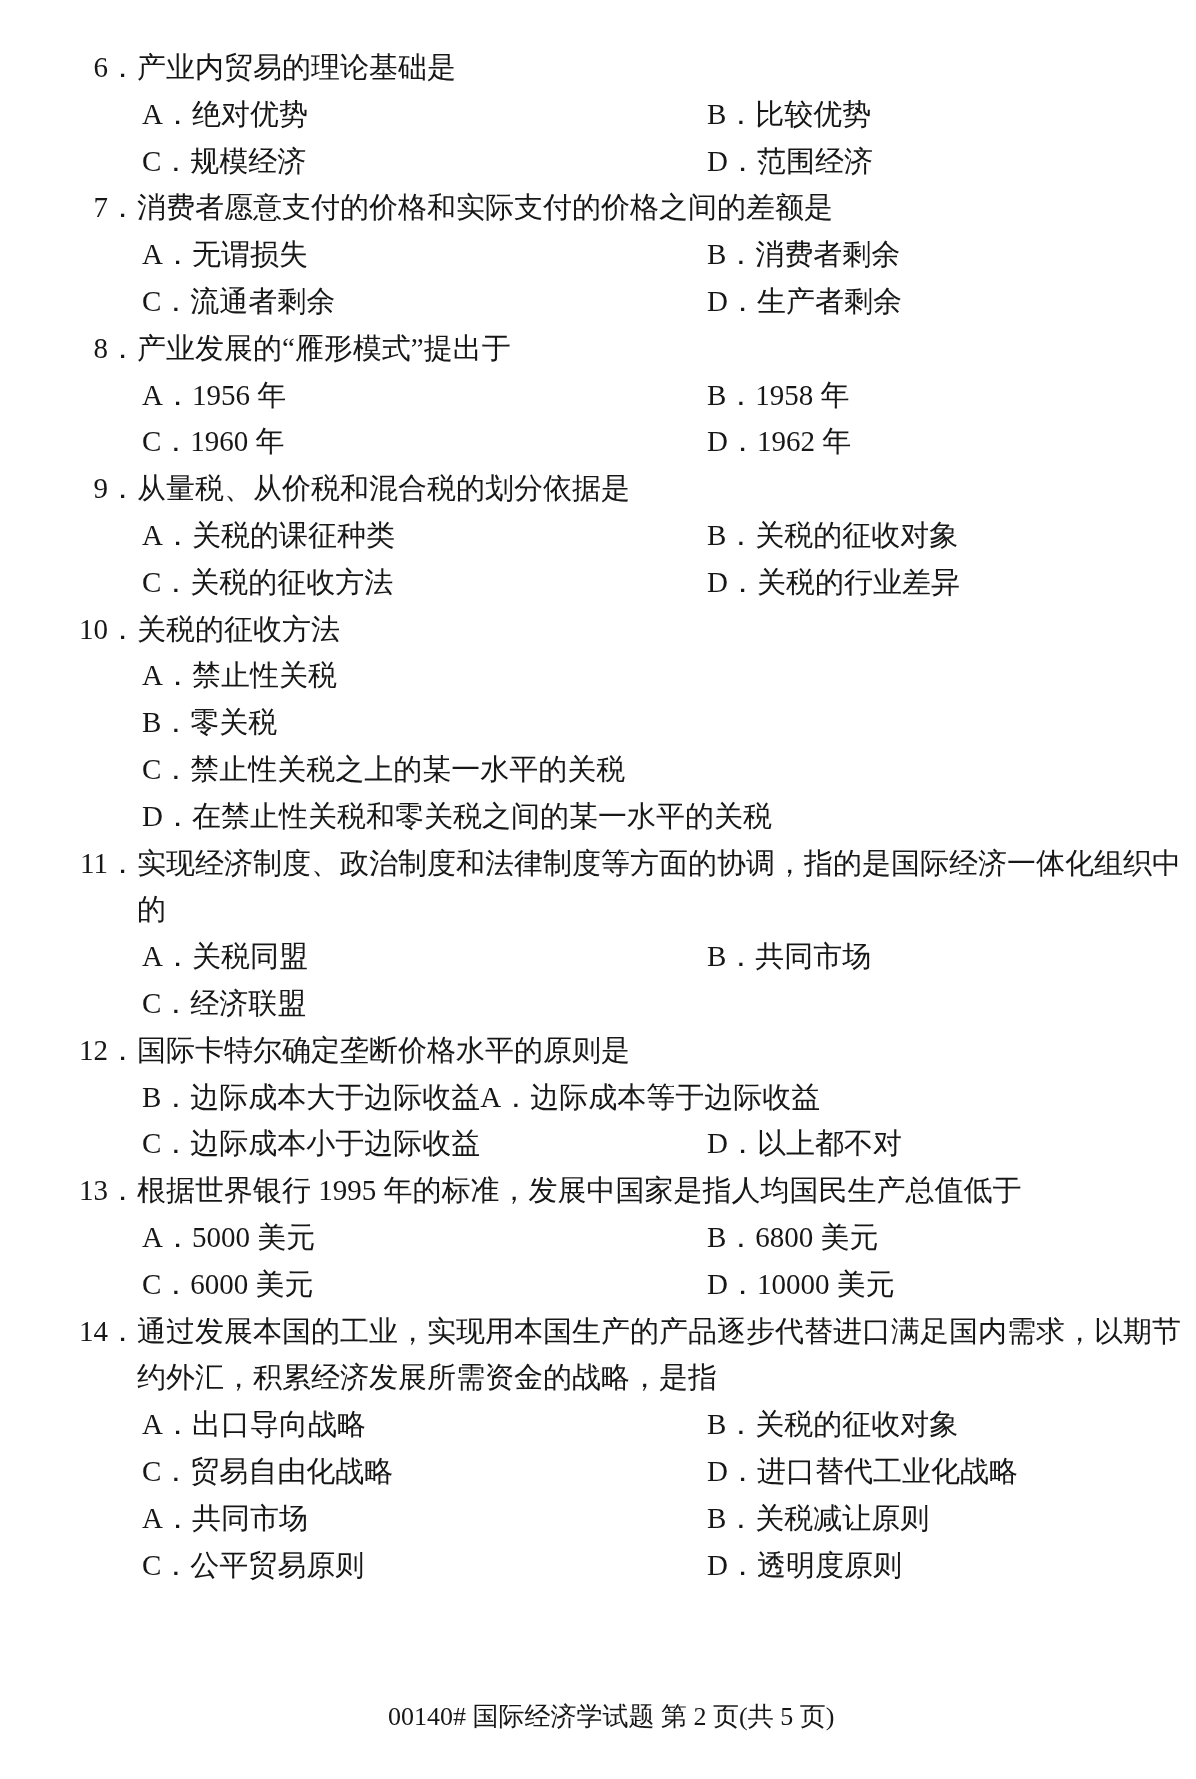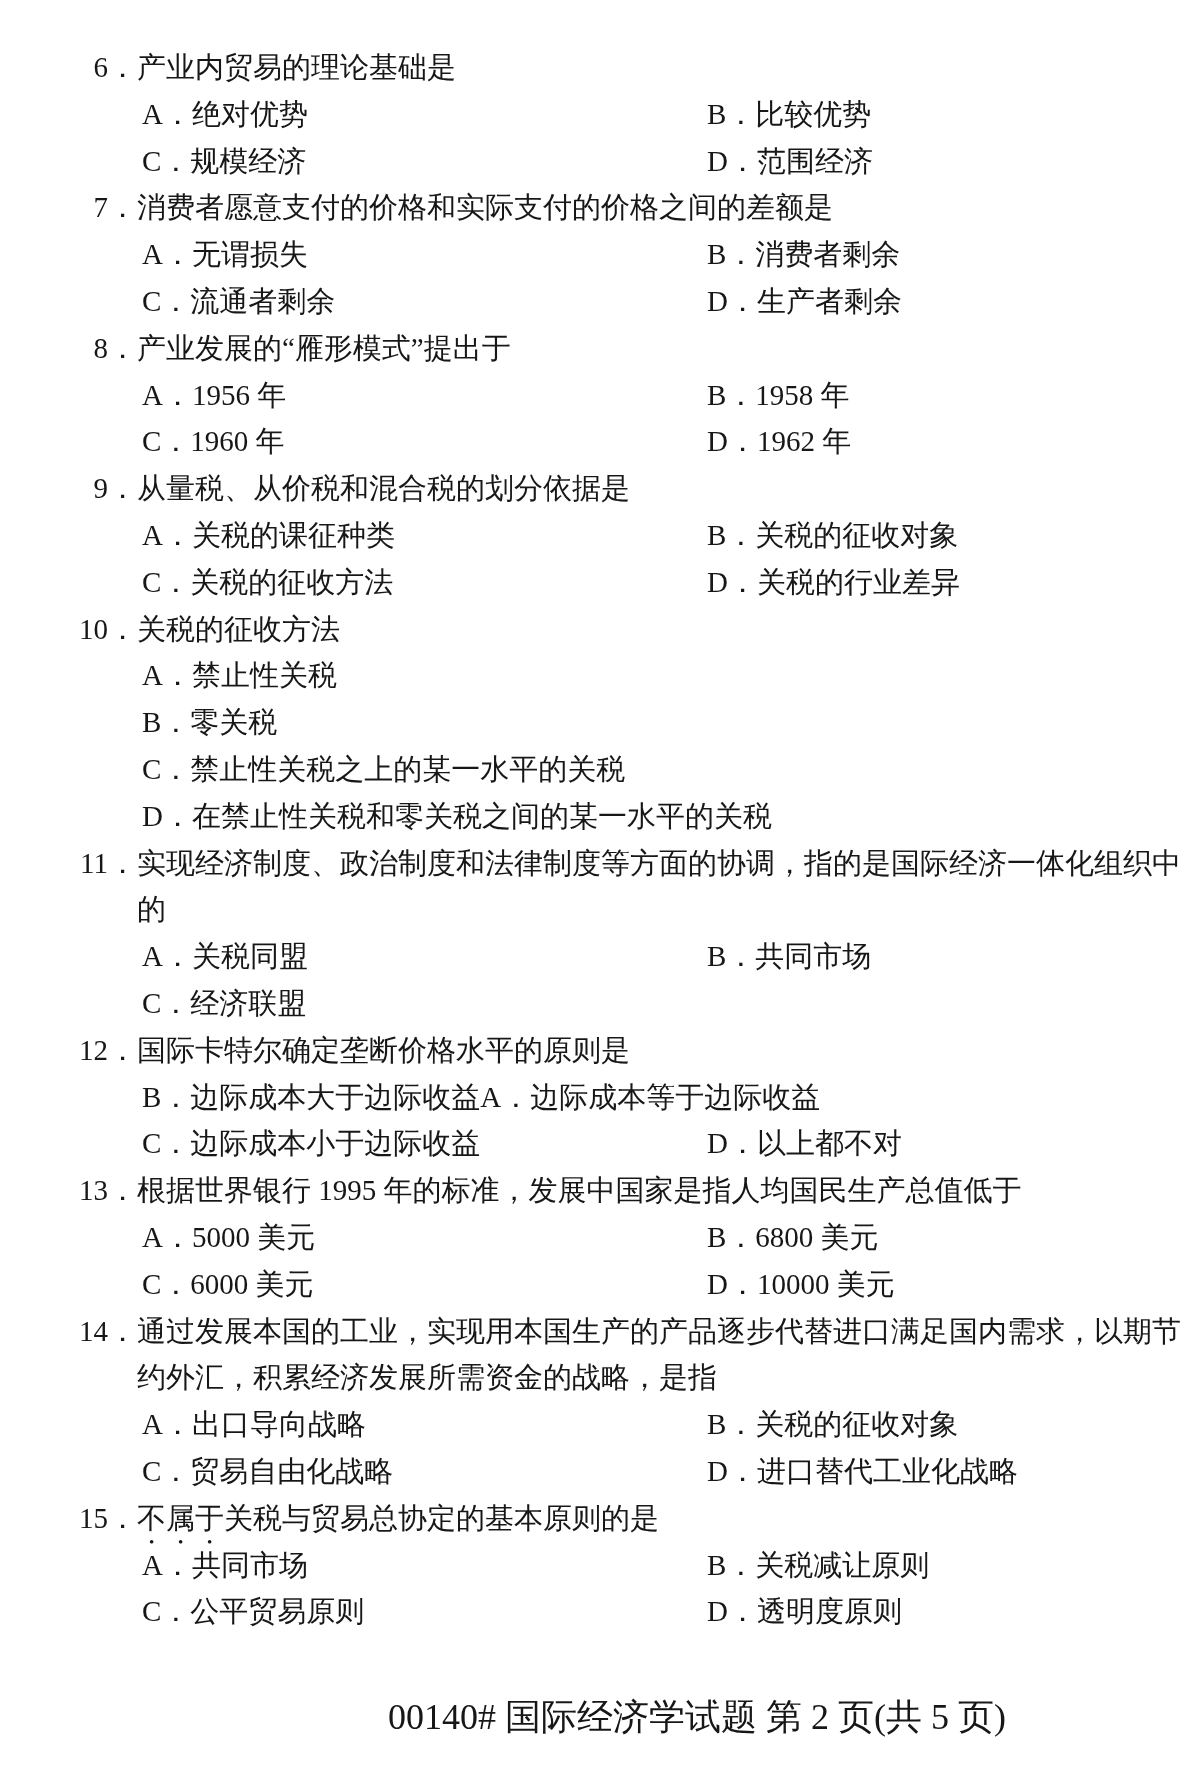--- a/index.html
+++ b/index.html
@@ -43,21 +43,21 @@
   .emph {
     -webkit-text-emphasis-style: filled dot;
     -webkit-text-emphasis-position: under;
     text-emphasis-style: filled dot;
     text-emphasis-position: under right;
   }
   .footer {
     position: absolute;
     top: 1700px;
     left: 388px;
-    font-size: 36px;
+    font-size: 26px;
     line-height: 34px;
     white-space: nowrap;
   }
 </style>
 </head>
 <body>
 
 <main class="page">
   <section id="questions">
       <div class="question">
@@ -191,24 +191,20 @@
         <div class="line opt-row">
           <span class="opt opt-left"><span class="opt-label">A．</span><span class="opt-text">出口导向战略</span></span>
           <span class="opt"><span class="opt-label">B．</span><span class="opt-text">关税的征收对象</span></span>
         </div>
         <div class="line opt-row">
           <span class="opt opt-left"><span class="opt-label">C．</span><span class="opt-text">贸易自由化战略</span></span>
           <span class="opt"><span class="opt-label">D．</span><span class="opt-text">进口替代工业化战略</span></span>
         </div>
       </div>
       <div class="question">
-        <div class="line q-row">
-          <span class="q-num">15．</span>
-          <span class="q-text"><span class="emph">不属于</span><span>关税与贸易总协定的基本原则的是</span></span>
-        </div>
         <div class="line opt-row">
           <span class="opt opt-left"><span class="opt-label">A．</span><span class="opt-text">共同市场</span></span>
           <span class="opt"><span class="opt-label">B．</span><span class="opt-text">关税减让原则</span></span>
         </div>
         <div class="line opt-row">
           <span class="opt opt-left"><span class="opt-label">C．</span><span class="opt-text">公平贸易原则</span></span>
           <span class="opt"><span class="opt-label">D．</span><span class="opt-text">透明度原则</span></span>
         </div>
       </div>
     </section>

